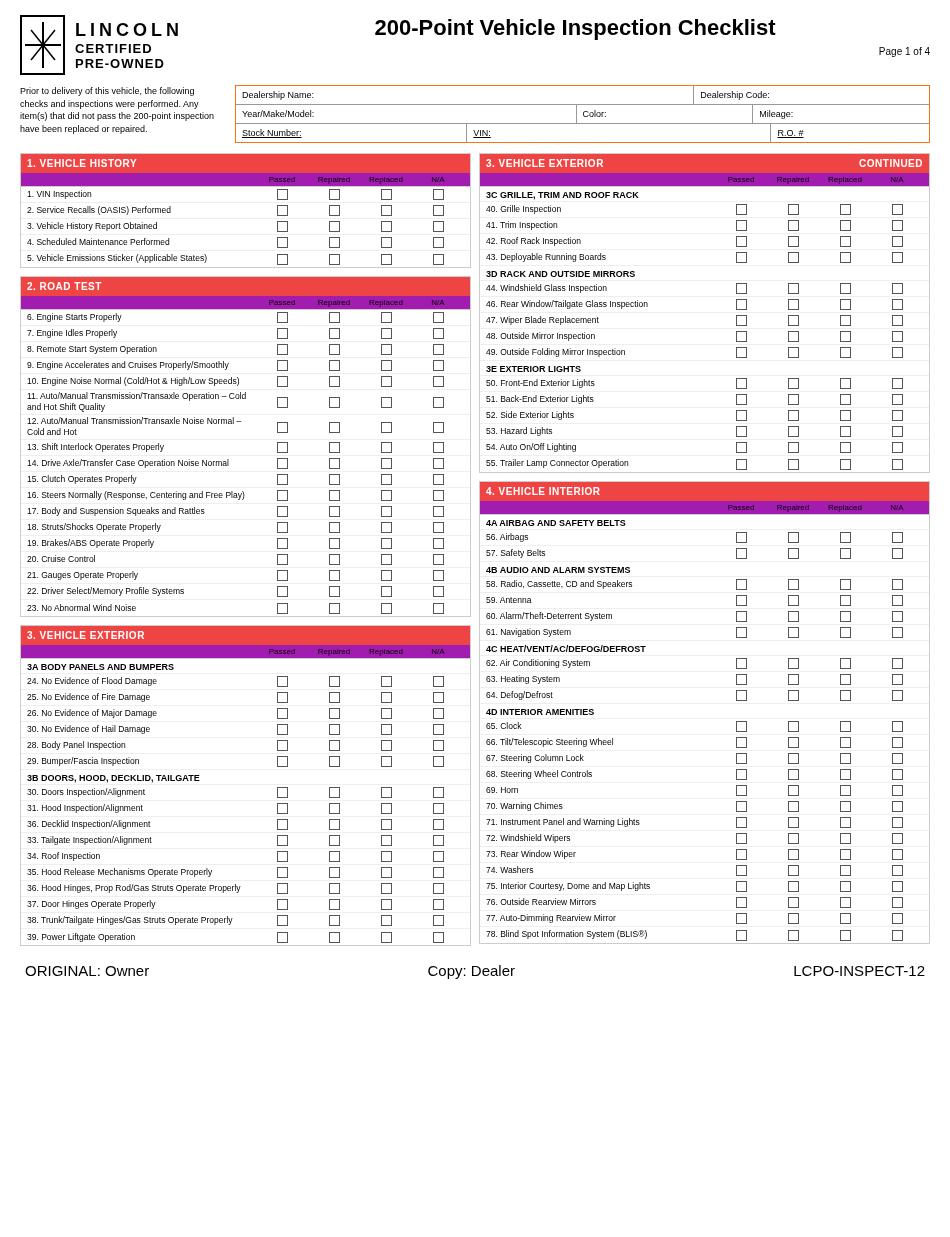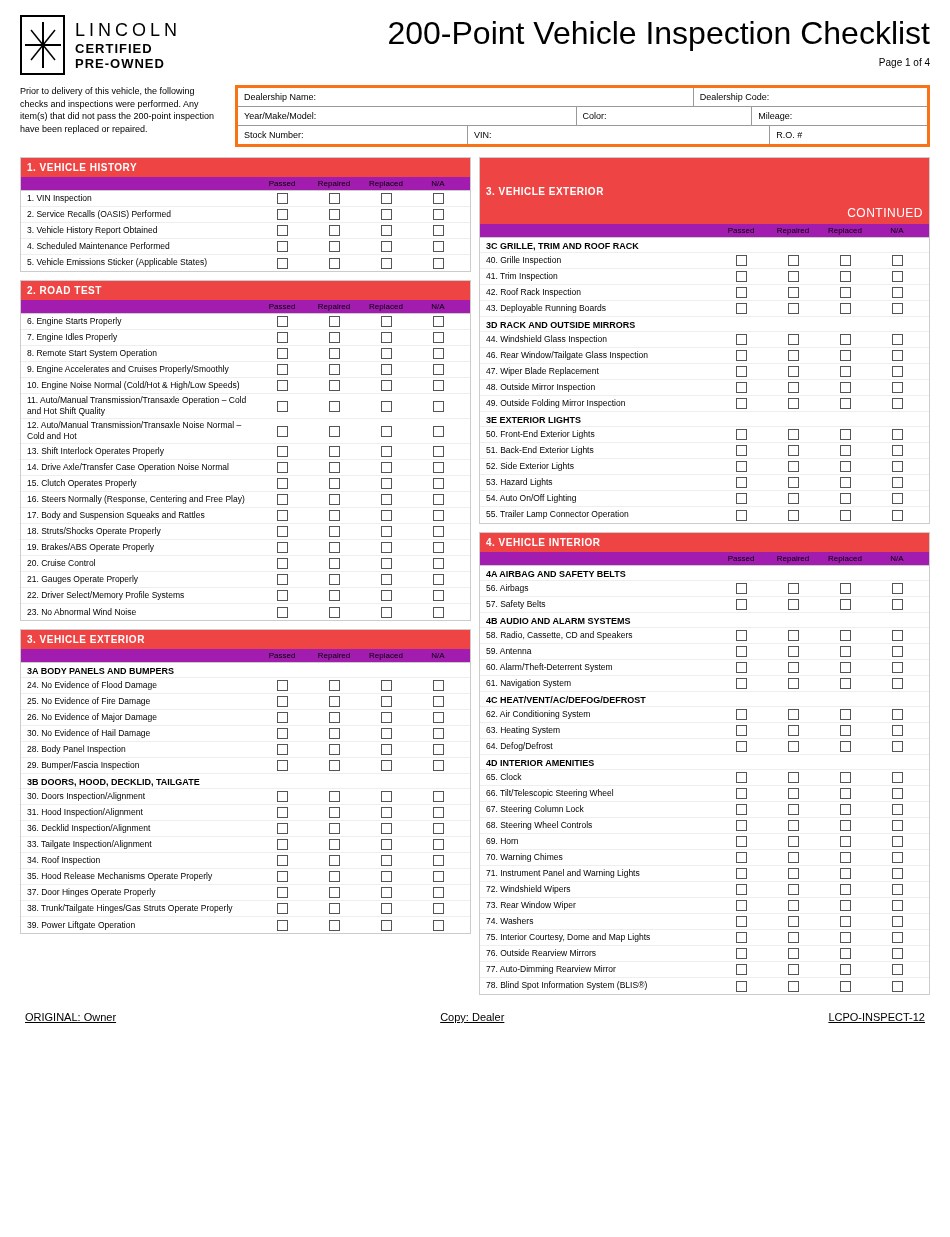--- a/index.html
+++ b/index.html
@@ -42,70 +42,70 @@
     .lincoln-icon svg {
       width: 40px;
       height: 50px;
     }
     .logo-text {
       display: flex;
       flex-direction: column;
     }
     .lincoln-text {
       font-size: 18px;
-      font-weight: normal;
+      font-weight: bold;
       letter-spacing: 4px;
     }
     .certified-text {
       font-size: 13px;
       font-weight: bold;
       letter-spacing: 1px;
     }
     .preowned-text {
       font-size: 13px;
       font-weight: bold;
       letter-spacing: 1px;
     }
     .title-area {
       flex: 1;
       text-align: center;
     }
     .main-title {
-      font-size: 32px;
-      font-weight: normal;
+      font-size: 22px;
+      font-weight: bold;
       letter-spacing: 0px;
-      text-align: right;
     }
     .page-num {
       font-size: 10px;
       text-align: right;
       margin-top: 5px;
     }
     
     .intro-section {
       display: flex;
       gap: 15px;
       margin-bottom: 10px;
     }
     .intro-text {
       width: 200px;
       font-size: 9px;
       line-height: 1.4;
       flex-shrink: 0;
     }
     .dealer-fields {
       flex: 1;
-      border: 3px solid #f97316;
+      border: 1px solid #f97316;
     }
     .field-row {
       display: flex;
       border-bottom: 1px solid #999;
     }
     .field-row:last-child {
       border-bottom: none;
+      text-decoration: underline;
     }
     .field-cell {
       padding: 4px 6px;
       border-right: 1px solid #999;
       flex: 1;
       font-size: 9px;
     }
     .field-cell:last-child {
       border-right: none;
     }
@@ -134,23 +134,22 @@
       color: #fff;
       padding: 4px 6px;
       font-size: 10px;
       font-weight: bold;
       letter-spacing: 0.5px;
       display: flex;
       justify-content: space-between;
       align-items: center;
     }
     .section-header .continued {
-      font-size: 12px;
-      font-weight: normal;
-      margin-top: 44px;
+      font-size: 10px;
+      font-weight: bold;
     }
     .col-headers {
       display: flex;
       padding: 2px 6px;
       font-size: 8px;
       border-bottom: 1px solid #ccc;
       background: #a21caf;
     }
     .col-headers .item-label {
       flex: 1;
@@ -193,23 +192,22 @@
     .subsection-header {
       font-size: 9px;
       font-weight: bold;
       padding: 3px 6px 1px 6px;
       border-bottom: 1px solid #eee;
     }
     .footer-row {
       display: flex;
       justify-content: space-between;
       margin-top: 8px;
-      font-size: 11px;
+      font-size: 15px;
       padding: 0 5px;
-      text-decoration: underline;
     }
   </style>
 </head>
 <body>
 
 <div class="page">
 
   <div class="header">
     <div class="logo-area">
       <div class="lincoln-icon">
@@ -905,20 +903,37 @@
                 </div>
                 <div class="checkbox">
                   <div class="checkbox-box"></div>
                 </div>
                 <div class="checkbox">
                   <div class="checkbox-box"></div>
                 </div>
               </div>
             </div>
             <div class="check-row">
+              <div class="item-label">36. Hood Hinges, Prop Rod/Gas Struts Operate Properly</div>
+              <div class="checkbox-group">
+                <div class="checkbox">
+                  <div class="checkbox-box"></div>
+                </div>
+                <div class="checkbox">
+                  <div class="checkbox-box"></div>
+                </div>
+                <div class="checkbox">
+                  <div class="checkbox-box"></div>
+                </div>
+                <div class="checkbox">
+                  <div class="checkbox-box"></div>
+                </div>
+              </div>
+            </div>
+            <div class="check-row">
               <div class="item-label">37. Door Hinges Operate Properly</div>
               <div class="checkbox-group">
                 <div class="checkbox">
                   <div class="checkbox-box"></div>
                 </div>
                 <div class="checkbox">
                   <div class="checkbox-box"></div>
                 </div>
                 <div class="checkbox">
                   <div class="checkbox-box"></div>

